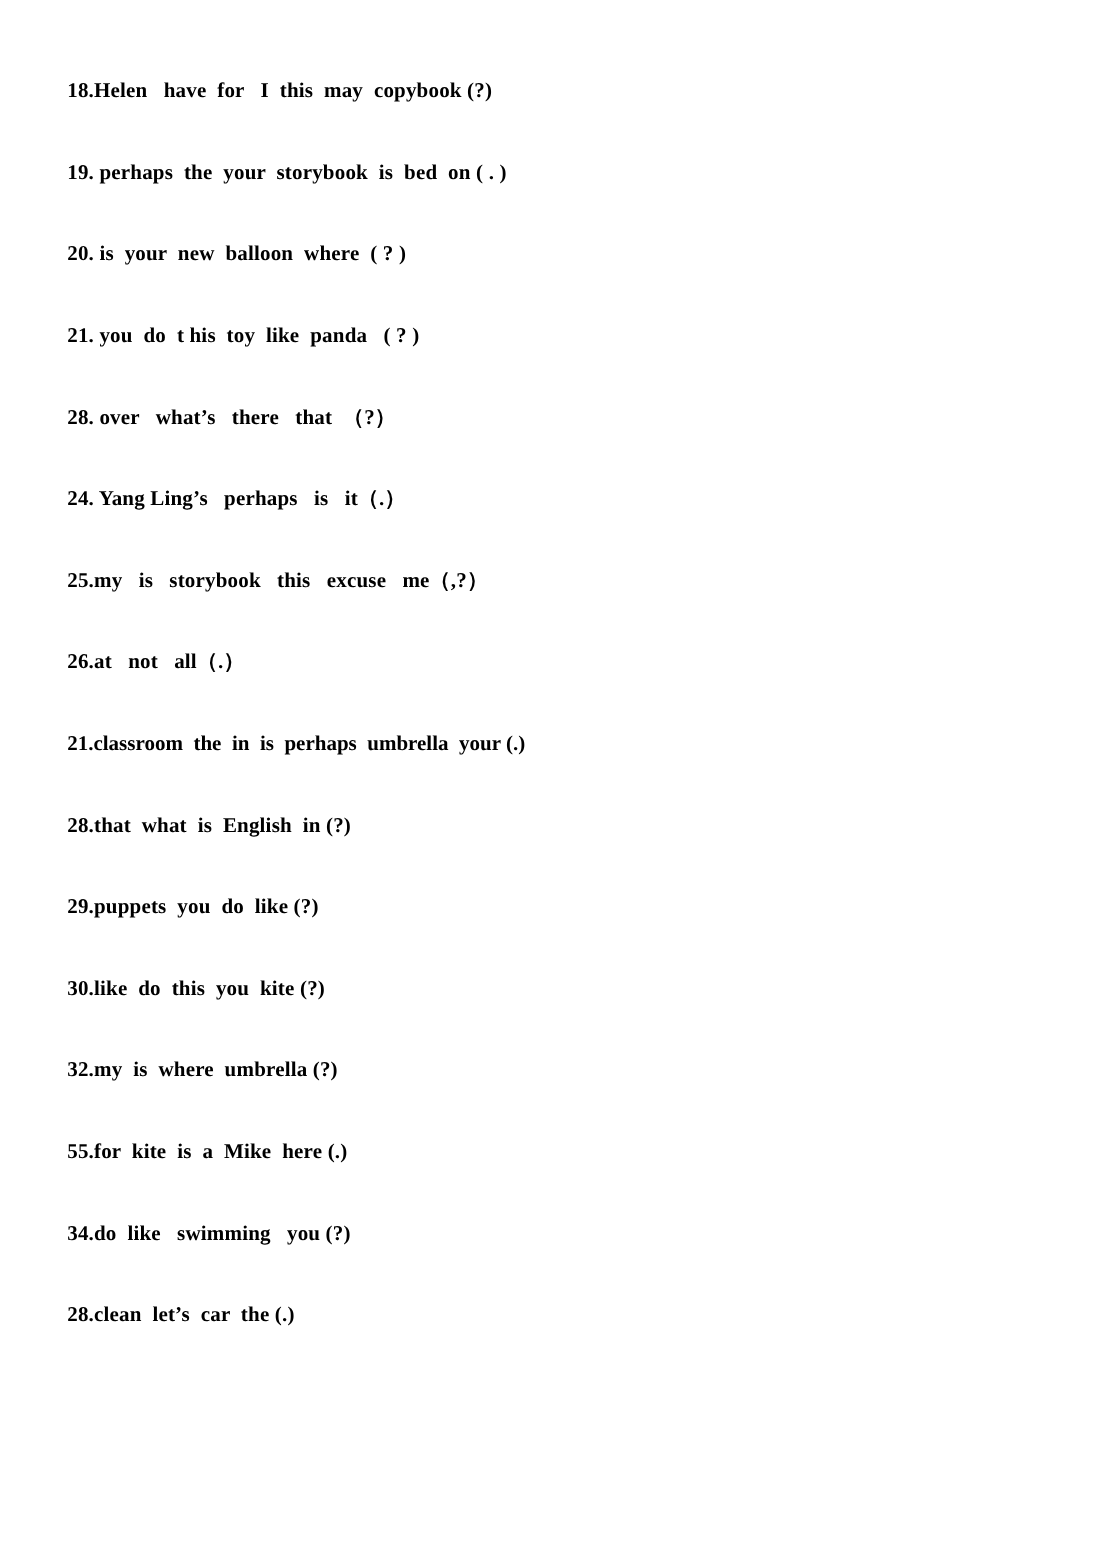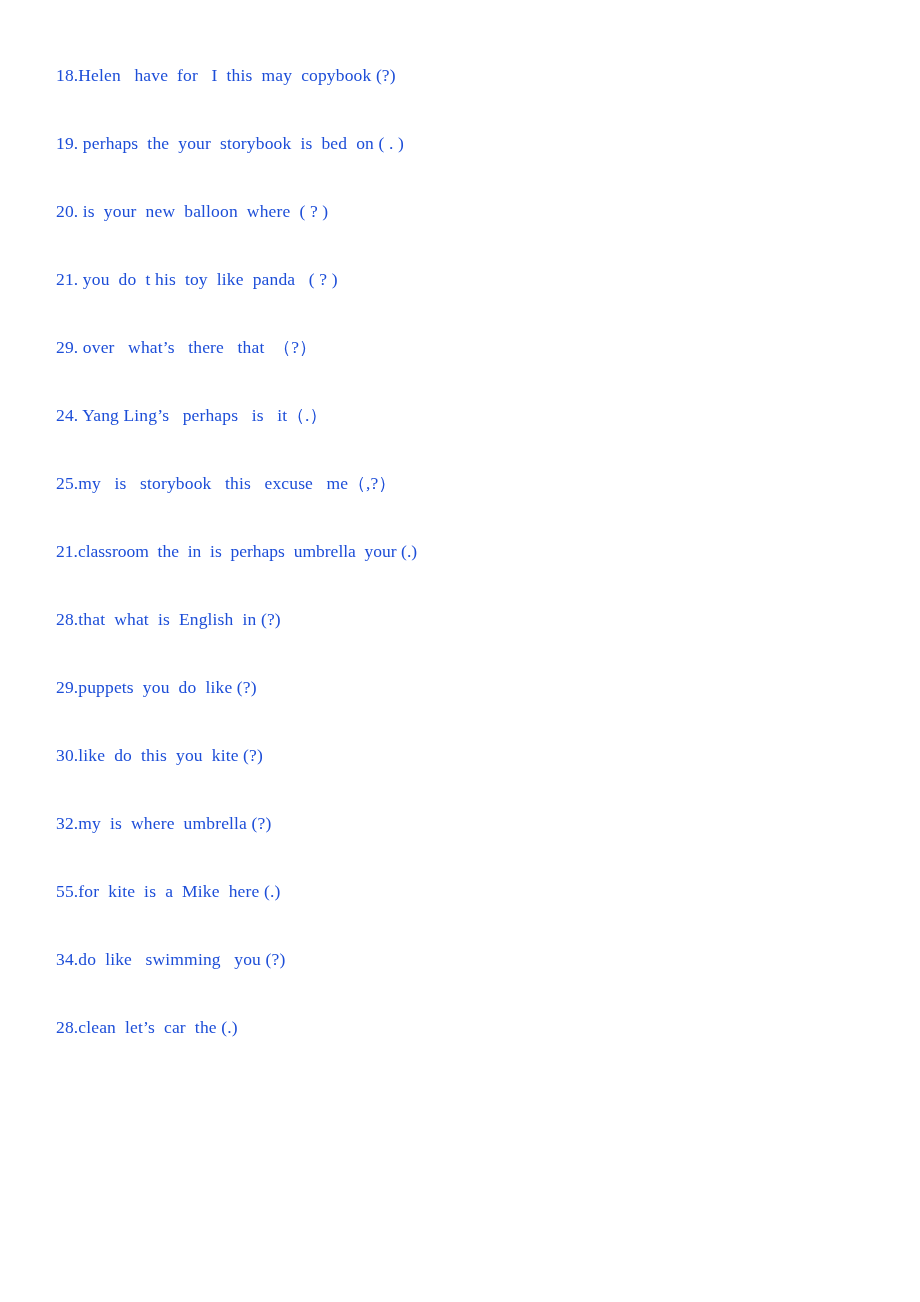--- a/index.html
+++ b/index.html
@@ -31,39 +31,40 @@
     margin: 0;
     padding: 0;
     list-style: none;
   }
   .exercise-line {
     height: 68px;
     line-height: 30px;
     font-size: 17.5px;
     white-space: pre;
     letter-spacing: 0.15px;
-    color: #1d4ed8;
-    font-weight: 400;
+    color: #000000;
+    font-weight: 700;
   }
   .exercise-line.tight {
     letter-spacing: 0;
   }
 </style>
 </head>
 <body>
 
 <div class="page">
   <ol class="exercise-list">
     <li class="exercise-line">18.Helen   have  for   I  this  may  copybook (?)</li>
     <li class="exercise-line">19. perhaps  the  your  storybook  is  bed  on ( . )</li>
     <li class="exercise-line">20. is  your  new  balloon  where  ( ? )</li>
     <li class="exercise-line">21. you  do  t his  toy  like  panda   ( ? )</li>
-    <li class="exercise-line">29. over   what’s   there   that  （?）</li>
+    <li class="exercise-line">28. over   what’s   there   that  （?）</li>
     <li class="exercise-line">24. Yang Ling’s   perhaps   is   it（.）</li>
     <li class="exercise-line">25.my   is   storybook   this   excuse   me（,?）</li>
+    <li class="exercise-line">26.at   not   all（.）</li>
     <li class="exercise-line tight">21.classroom  the  in  is  perhaps  umbrella  your (.)</li>
     <li class="exercise-line">28.that  what  is  English  in (?)</li>
     <li class="exercise-line">29.puppets  you  do  like (?)</li>
     <li class="exercise-line">30.like  do  this  you  kite (?)</li>
     <li class="exercise-line">32.my  is  where  umbrella (?)</li>
     <li class="exercise-line">55.for  kite  is  a  Mike  here (.)</li>
     <li class="exercise-line">34.do  like   swimming   you (?)</li>
     <li class="exercise-line">28.clean  let’s  car  the (.)</li>
   </ol>
 </div>

